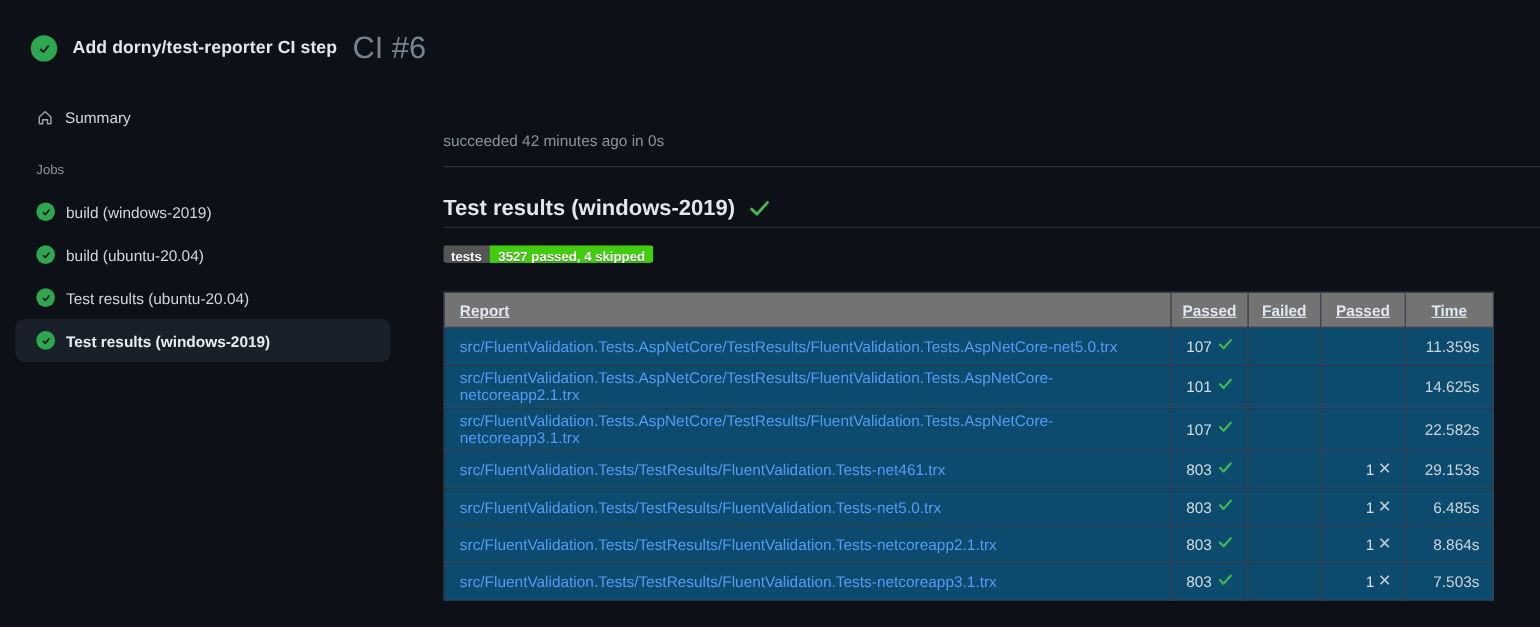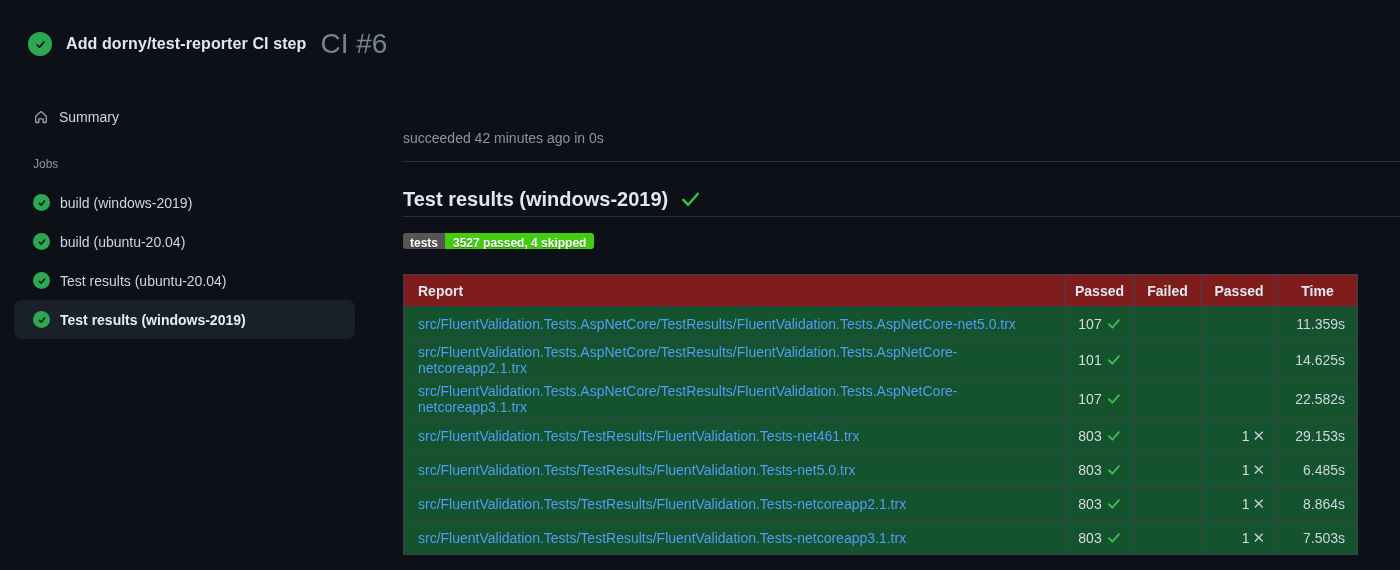--- a/index.html
+++ b/index.html
@@ -18,21 +18,21 @@
   .status-circle {
     width:24px; height:24px; border-radius:50%;
     background:#2ea850; flex-shrink:0;
     display:flex; align-items:center; justify-content:center;
   }
   .status-circle.sm { width:17px; height:17px; }
   .run-title { font-size:16px; font-weight:700; color:#e1e7ef; letter-spacing:.1px; }
   .run-number { font-size:28px; font-weight:400; color:#768390; }
 
   
-  .layout { display:flex; align-items:flex-start; margin-top:41px; }
+  .layout { display:flex; align-items:flex-start; margin-top:31px; }
 
   
   .sidebar { width:403px; flex-shrink:0; padding-left:14px; }
   .side-item {
     width:341px; display:flex; align-items:center; gap:10px;
     padding:11px 12px 11px 19px; border-radius:8px;
     font-size:14px; color:#ced6de; cursor:pointer;
   }
   .side-item.summary { padding-top:8px; padding-bottom:8px; }
   .side-item.selected { background:#1a202a; }
@@ -67,31 +67,31 @@
   
   table.results {
     margin-top:23px;
     width:calc(100% - 42px);
     border-collapse:collapse;
     table-layout:fixed;
     font-size:14px;
   }
   .results th, .results td { border:1px solid #3a414c; }
   .results th {
-    height:32px; background:#7f1d1d; color:#e1e7ef; font-weight:700;
-    text-align:center; padding:0 6px;
-  }
-  .results td { height:34px; background:#14532d; padding:3px 6px; }
+    height:32px; background:#737373; color:#e1e7ef; font-weight:700;
+    text-align:center; padding:0 6px;text-decoration:underline;
+  }
+  .results td { height:34px; background:#0c4a6e; padding:3px 6px; }
   .results th.col-report, .results td.col-report { text-align:left; padding-left:14px; }
   .results td.col-passed { text-align:center; }
   .results td.col-skipped, .results td.col-time { text-align:right; padding-right:12px; }
   .results td.col-time { color:#cdd5dd; }
   .results a.report-link { color:#539bf5; text-decoration:none; }
   .num { color:#d7dde3; }
-  .pass-wrap { display:inline-flex; align-items:center; gap:5px; }
+  .pass-wrap { display:inline-flex; align-items:flex-start; gap:5px; }
   .skip-wrap { display:inline-flex; align-items:center; gap:3px; }
   .x-glyph { color:#c2c9d1; font-size:15px; line-height:1; }
   .check-svg { display:block; }
 </style>
 </head>
 <body>
 
 <div class="run-header">
   <span class="status-circle">
     <svg width="13" height="13" viewBox="0 0 16 16" class="check-svg">

